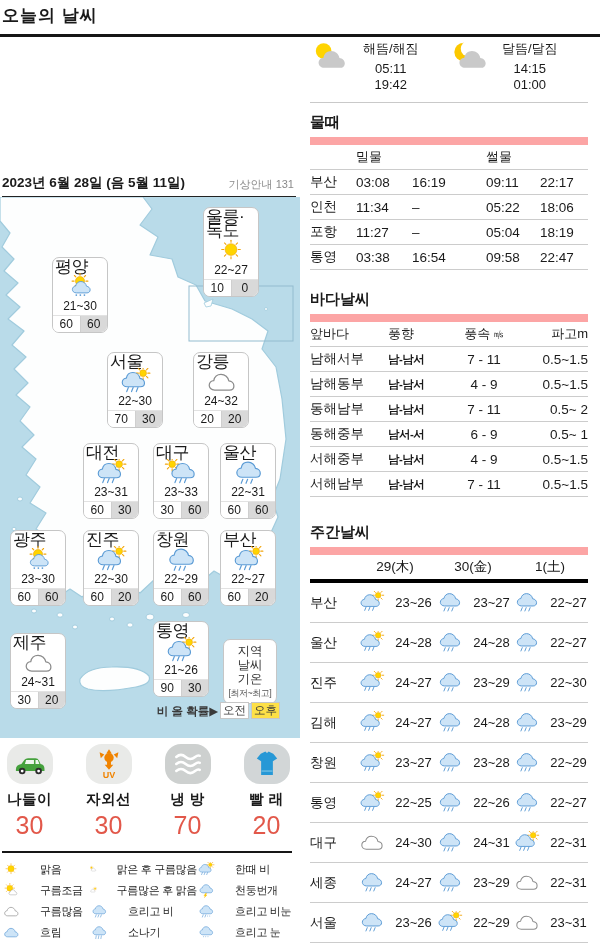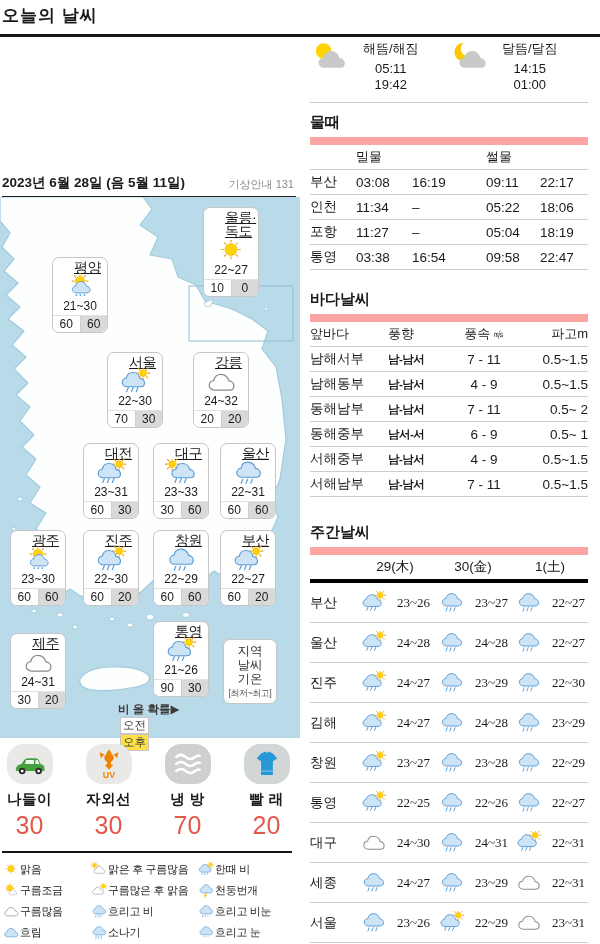--- a/index.html
+++ b/index.html
@@ -9,49 +9,49 @@
   .titlebar{position:absolute;left:0;top:0;width:600px;border-bottom:3px solid #161616;}
   .titlebar h1{margin:4px 0 7px 2px;font-size:17px;letter-spacing:1px;}
   
   .datebar{position:absolute;left:2px;top:174px;width:294px;border-bottom:2px solid #222;
            font-size:13.5px;font-weight:bold;padding-bottom:4px;}
   .datebar .info{position:absolute;right:2px;top:3px;font-weight:normal;font-size:11px;color:#8a8a8a;}
   .map{position:absolute;left:0;top:197px;width:300px;height:541px;}
   .map svg.base{position:absolute;left:0;top:0;}
   .cbox{position:absolute;width:56px;background:#fff;border:1px solid #c6c6c6;border-radius:7px;
         overflow:hidden;box-sizing:border-box;}
-  .cbox .nm{font-size:14px;padding:2px 0 0 21px;line-height:14px;letter-spacing:-0.5px;text-decoration:underline;}
+  .cbox .nm{font-size:17px;padding:2px 0 0 2px;line-height:14px;letter-spacing:-0.5px;}
   .cbox .ic{height:26px;display:flex;align-items:center;justify-content:center;}
   .cbox .tmp{font-size:12px;text-align:center;line-height:13px;}
   .cbox .prob{display:flex;margin-top:2px;border-top:1px solid #e2e2e2;font-size:12px;line-height:16px;text-align:center;}
   .cbox .prob .am{flex:1;background:#fff;}
   .cbox .prob .pm{flex:1;background:#d9d9d9;border-left:1px solid #cfcfcf;}
   .svg-map{width:36px;height:28px;}
   .svg-wk{width:27px;height:23px;}
   .svg-lg{width:18px;height:15px;}
   .svg-sm{width:42px;height:35px;}
   .svg-idx{width:36px;height:32px;}
   .lgbox{position:absolute;left:223px;top:442px;width:54px;background:#fff;border:1px solid #c6c6c6;
          border-radius:7px;text-align:center;font-size:12.5px;line-height:14px;padding:4px 0 3px;
          box-sizing:border-box;color:#333;}
   .lgbox .small{font-size:9px;letter-spacing:-0.5px;color:#555;}
-  .rainprob{position:absolute;left:118px;top:505px;width:162px;display:flex;align-items:flex-start;
-            justify-content:flex-end;font-size:11.5px;font-weight:bold;color:#3a3a3a;flex-direction:column;}
+  .rainprob{position:absolute;left:118px;top:505px;width:162px;display:flex;align-items:flex-end;
+            justify-content:flex-end;font-size:11.5px;font-weight:bold;color:#3a3a3a;}
   .rainprob .cell{width:27px;text-align:center;border:1px solid #c6c6c6;font-weight:normal;
                   background:#fff;margin-left:2px;line-height:15px;font-size:11.5px;}
   .rainprob .cell.pm{background:#fde047;}
   .idxrow{position:absolute;left:2px;top:744px;width:292px;display:flex;justify-content:space-between;}
   .idx{width:55px;text-align:center;}
   .idx .sq{width:46px;height:40px;margin:0 auto;border-radius:16px;display:flex;align-items:center;justify-content:center;}
   .idx .lb{font-size:14.5px;font-weight:bold;margin-top:6px;letter-spacing:0.5px;white-space:nowrap;}
   .idx .val{font-size:25px;color:#e2584a;margin-top:2px;}
   .legend{position:absolute;left:2px;top:851px;width:290px;border-top:2px solid #161616;padding-top:6px;
           display:grid;grid-template-columns:88px 107px 95px;grid-template-rows:repeat(4,21px);
           grid-auto-flow:column;align-items:center;}
-  .lgitem{display:flex;align-items:center;gap:0;font-size:11px;white-space:nowrap;letter-spacing:-0.3px;}
+  .lgitem{display:flex;align-items:center;gap:20px;font-size:11px;white-space:nowrap;letter-spacing:-0.3px;}
   
   .rcol{position:absolute;left:310px;top:0;width:278px;}
   .sunmoon{margin-top:40px;padding-bottom:9px;border-bottom:1px solid #c9c9c9;display:flex;}
   .sm-half{flex:1;display:flex;align-items:flex-start;}
   .sm-txt{margin-left:11px;}
   .sm-lb{font-size:13px;margin-bottom:3px;}
   .sm-t{font-size:13px;line-height:16px;text-align:center;}
   .sect{font-size:15px;font-weight:bold;padding-bottom:5px;border-bottom:8px solid #fca5a5;}
   .mt10{margin-top:10px;} .mt20{margin-top:20px;} .mt26{margin-top:26px;}
   .trow{display:grid;grid-template-columns:46px 56px 74px 54px 1fr;align-items:center;height:24px;
@@ -62,21 +62,21 @@
   .searow .dir{font-size:11.5px;font-weight:bold;letter-spacing:-0.5px;}
   .searow .spd{text-align:center;}
   .searow .wave{text-align:right;}
   .searow.head{font-size:13px;}
   .searow.head .spd .unit{font-size:10px;}
   .wkhead{display:grid;grid-template-columns:46px 78px 78px 76px;align-items:center;height:24px;
           border-bottom:4px solid #000000;font-size:13.5px;}
   .wkhead .d{text-align:center;}
   .wkrow{display:grid;grid-template-columns:46px 78px 78px 76px;align-items:center;height:39px;
          border-bottom:1px solid #ccc;font-size:13.5px;}
-  .wkcell{display:flex;align-items:center;justify-content:center;gap:10px;font-size:13px;font-family:Liberation Serif, serif;}
+  .wkcell{display:flex;align-items:center;justify-content:center;gap:10px;font-size:13px;}
 </style>
 </head>
 <body>
 
 <div class="page">
 
   <div class="titlebar">
     <h1>오늘의 날씨</h1>
   </div>
 

